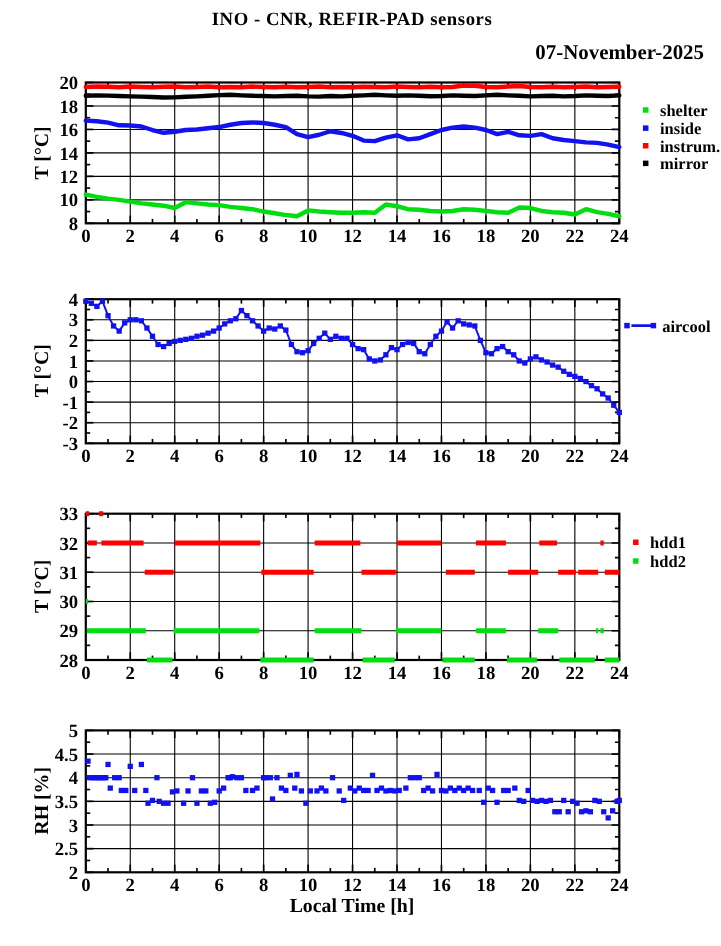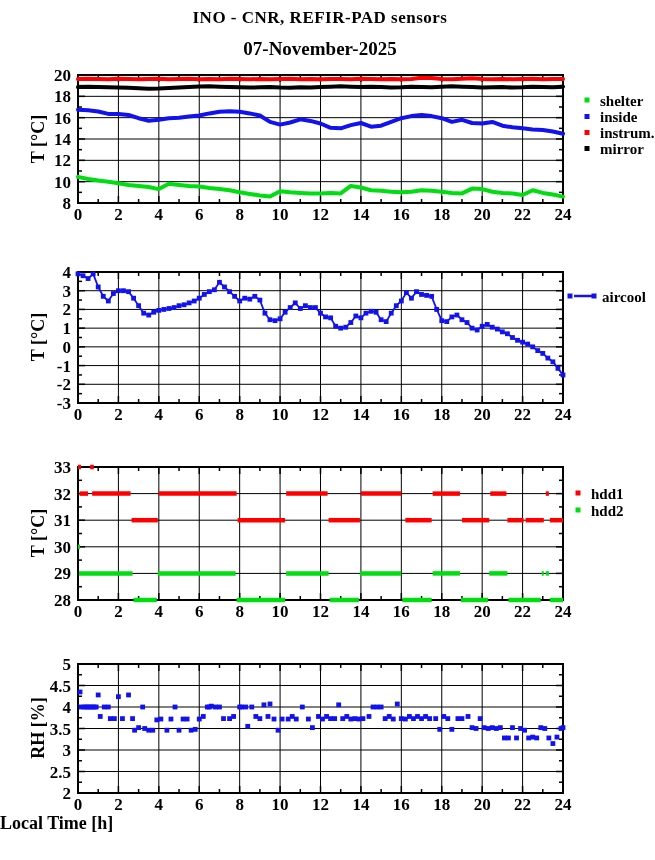--- a/index.html
+++ b/index.html
@@ -1,25 +1,25 @@
 <!DOCTYPE html>
 <html><head>
 <meta charset="utf-8">
 <style>
   html,body{margin:0;padding:0;background:#ffffff;}
   .page{position:relative;width:655px;height:860px;background:#ffffff;overflow:hidden;
         font-family:"Liberation Serif",serif;color:#000;}
   .title{position:absolute;top:8px;left:0;width:640px;text-align:center;
          font-size:17px;font-weight:bold;letter-spacing:0.5px;}
-  .subtitle{position:absolute;top:38px;left:0;width:640px;text-align:center;
+  .subtitle{position:absolute;top:38px;left:0;width:640px;text-align:right;
             font-size:19px;font-weight:bold;}
   .ylab{position:absolute;left:38px;transform:translate(-50%,-50%) rotate(-90deg);
         white-space:nowrap;font-size:18px;font-weight:bold;}
   .ylab1{top:139px;} .ylab2{top:337px;} .ylab3{top:533px;} .ylab4{top:728px;}
-  .xlab{position:absolute;top:813px;left:0;width:640px;
+  .xlab{position:absolute;top:813px;left:0;width:640px;text-align:center;
         font-size:18px;font-weight:bold;}
   svg{position:absolute;top:0;left:0;}
 </style>
 </head>
 <body>
 
 <div class="page">
   <div class="title">INO - CNR, REFIR-PAD sensors</div>
   <div class="subtitle">07-November-2025</div>
 

